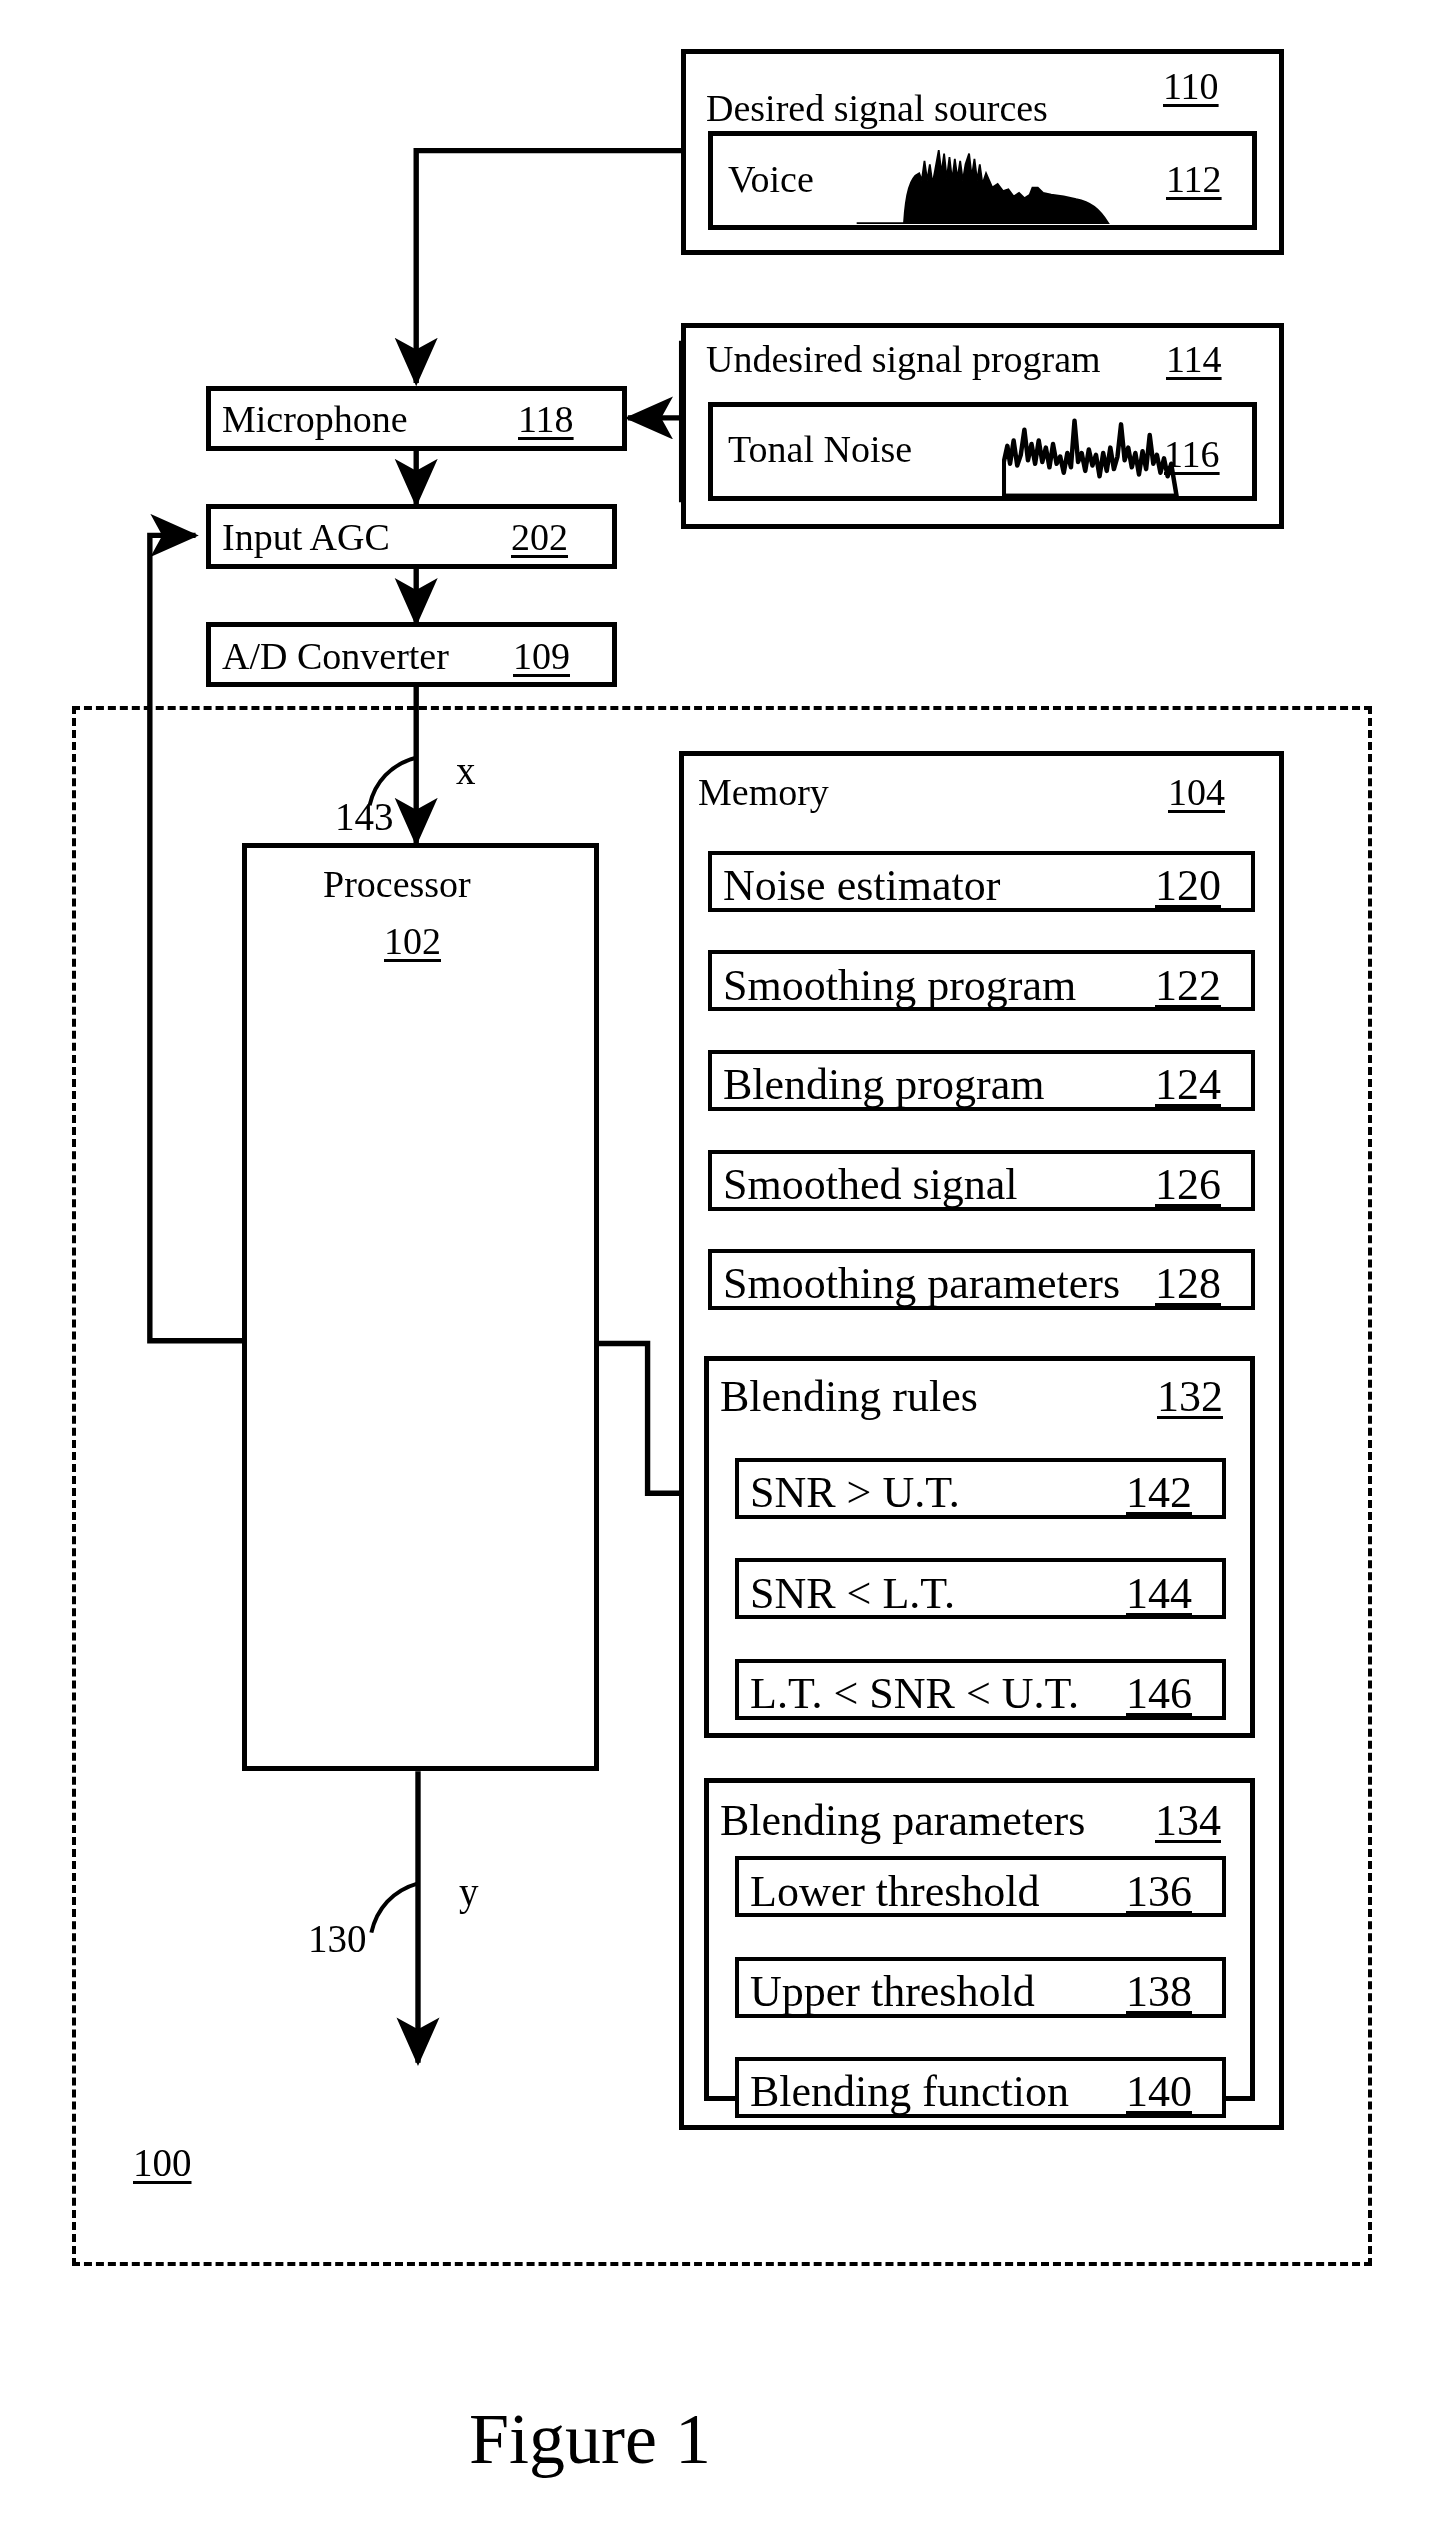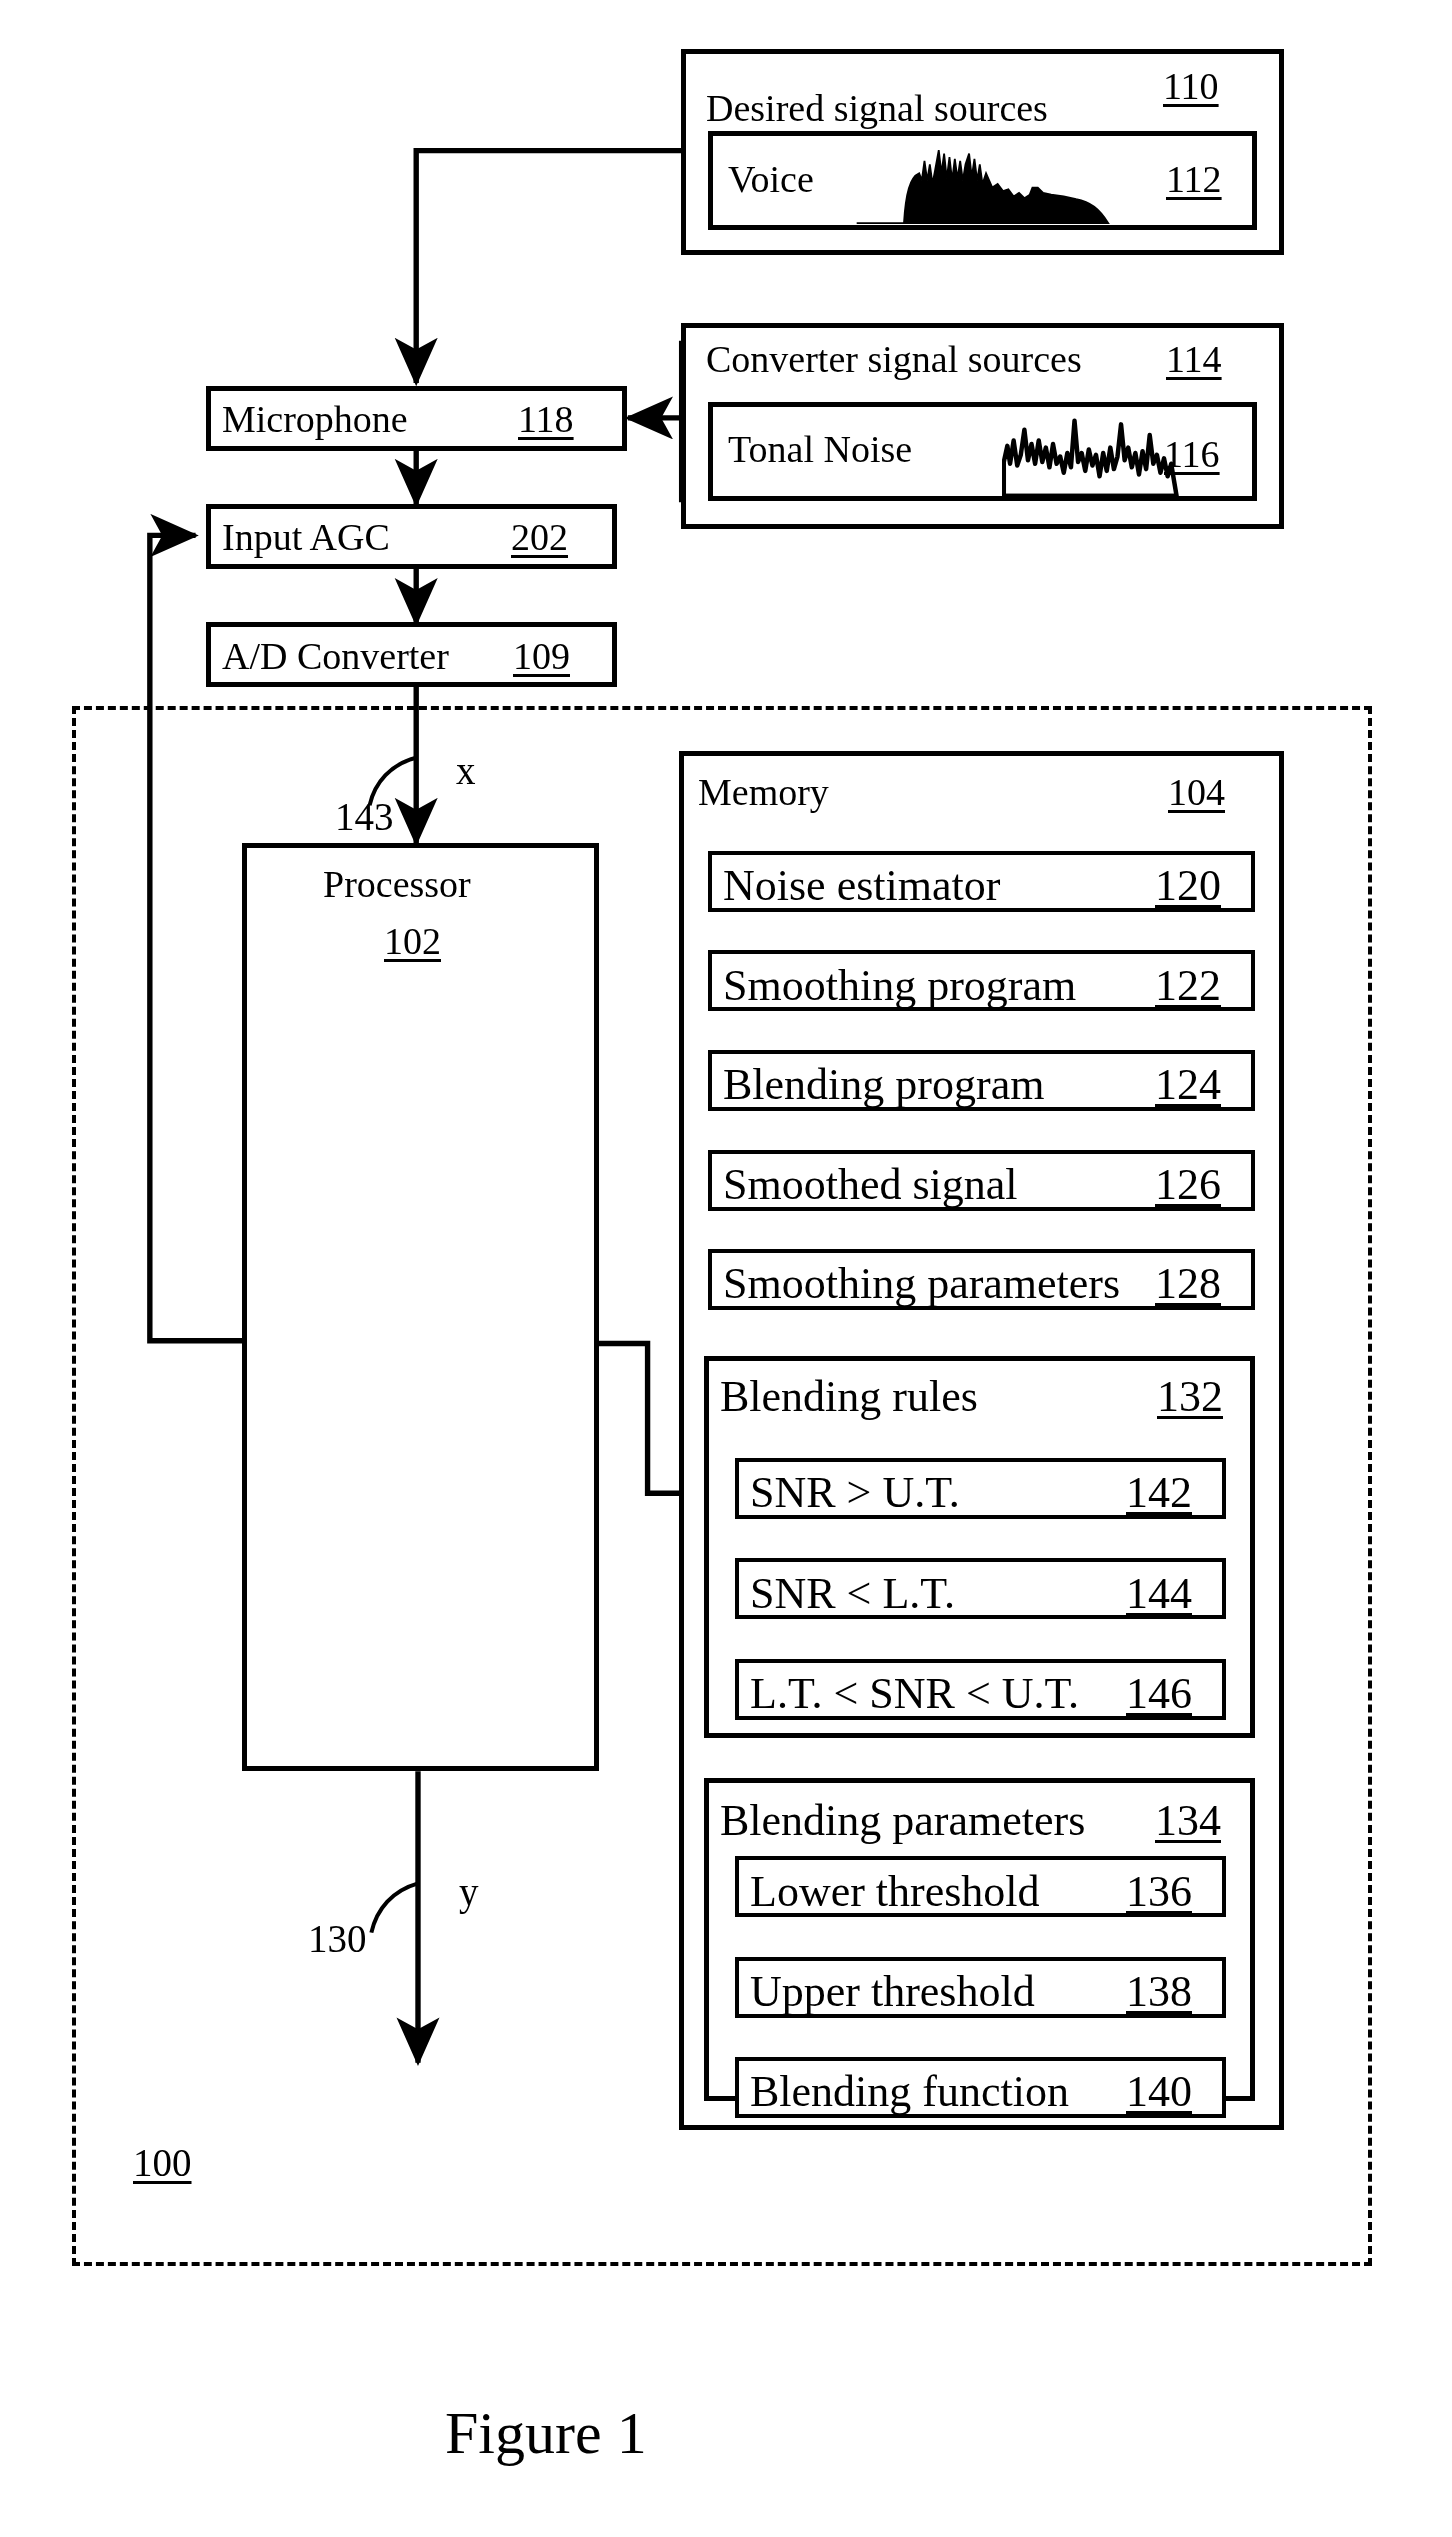--- a/index.html
+++ b/index.html
@@ -49,23 +49,24 @@
   .plain-num {
     position: absolute;
     white-space: nowrap;
     line-height: 1;
   }
   .t42 { font-size: 38px; }
   .t40 { font-size: 44px; }
   .t44 { font-size: 39px; }
   .caption {
     position: absolute;
-    font-size: 60px;
-    line-height: 1;
-    white-space: nowrap;
+    font-size: 72px;
+    line-height: 1;
+    white-space: nowrap;
+    margin-left: 24px;
   }
   .dashed-frame {
     position: absolute;
     box-sizing: border-box;
     border: 4.5px dashed #000;
     background: transparent;
   }
   .wave {
     position: absolute;
   }
@@ -119,21 +120,21 @@
              L92,18 L95,44 L98,22 L101,50 L104,26 L107,52
              L110,28 L113,50 L116,30 L119,52 L122,34
              L126,22 L129,48 L132,28 L135,52 L138,34 L141,56
              L145,44 L152,60 L158,56 L164,64 L170,62
              L176,70 L182,66 L188,72 L194,68 L197,60
              L203,60 L209,66 L218,68 L232,70 L246,73
              C262,76 272,84 282,100 Z" fill="#000" stroke="#000" stroke-width="2"></path>
   </svg>
 
   <div class="box thick" style="left:681px; top:323px; width:603px; height:206px;"></div>
-  <div class="lbl t42" style="left:706px; top:340px;">Converter signal sources</div>
+  <div class="lbl t42" style="left:706px; top:340px;">Undesired signal program</div>
   <div class="num t42" style="left:1166px; top:340px;">114</div>
 
   <div class="box thick" style="left:708px; top:402px; width:549px; height:99px;"></div>
   <div class="lbl t42" style="left:728px; top:430px;">Tonal Noise</div>
   <div class="num t42" style="left:1164px; top:435px;">116</div>
   <svg class="wave" style="left:1002px; top:408px;" width="188" height="90" viewBox="0 0 210 100">
     <path d="M2,98 L2,60 L6,42 L9,62 L13,36 L17,64 L21,52
              L25,24 L29,58 L33,40 L37,62 L41,36 L45,60
              L49,44 L53,66 L57,40 L61,62 L65,54
              L69,72 L73,50 L77,66 L81,14 L85,60 L89,50

